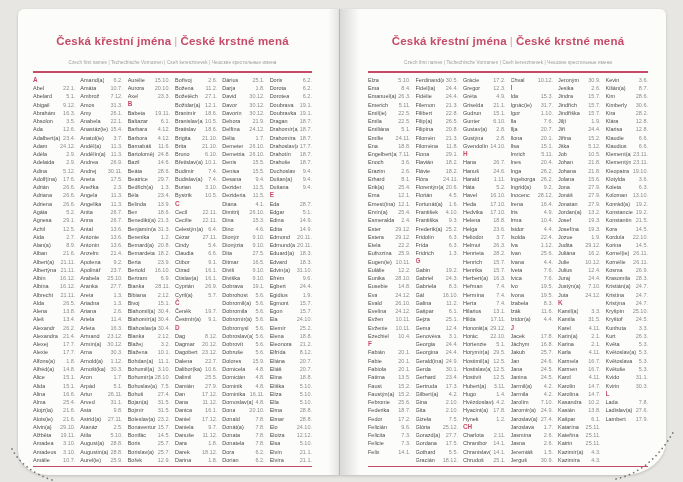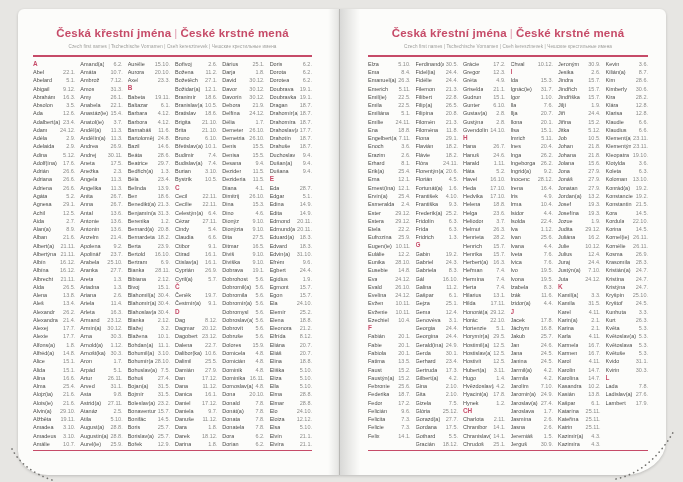--- a/index.html
+++ b/index.html
@@ -32,21 +32,21 @@
   .page.right::before{
     content:"";position:absolute;left:0;top:0;bottom:0;width:20px;
     background:linear-gradient(to right,rgba(0,0,0,0.14),rgba(0,0,0,0));
   }
   .spine-line{position:absolute;left:321px;top:0;bottom:0;width:1px;background:#b9b8b5;}
   .inner{position:relative;height:100%;box-sizing:border-box;}
   .page.left .inner{padding:14px 28px 0 15px;}
   .page.right .inner{padding:14px 18px 0 28px;}
   .page-title{
     text-align:center;font-weight:bold;font-size:11.5px;line-height:13px;
-    letter-spacing:0.2px;margin:4px;color:#c64b68;white-space:nowrap;
+    letter-spacing:0.2px;margin:12px;color:#c64b68;white-space:nowrap;
   }
   .page-title .sep{color:#e0a0b2;font-weight:normal;padding:0 3px;}
   .page-subtitle{
     text-align:center;font-size:4.6px;line-height:6px;margin-top:3px;
     color:#9b9b98;letter-spacing:0.1px;white-space:nowrap;
   }
   .rule{height:1.6px;background:#c64b68;margin-top:5px;}
   .rule.bottom{margin-top:1px;}
   .cols{display:flex;gap:5px;margin-top:3px;height:389px;overflow:hidden;}
   .col{flex:1;min-width:0;overflow:hidden;}

